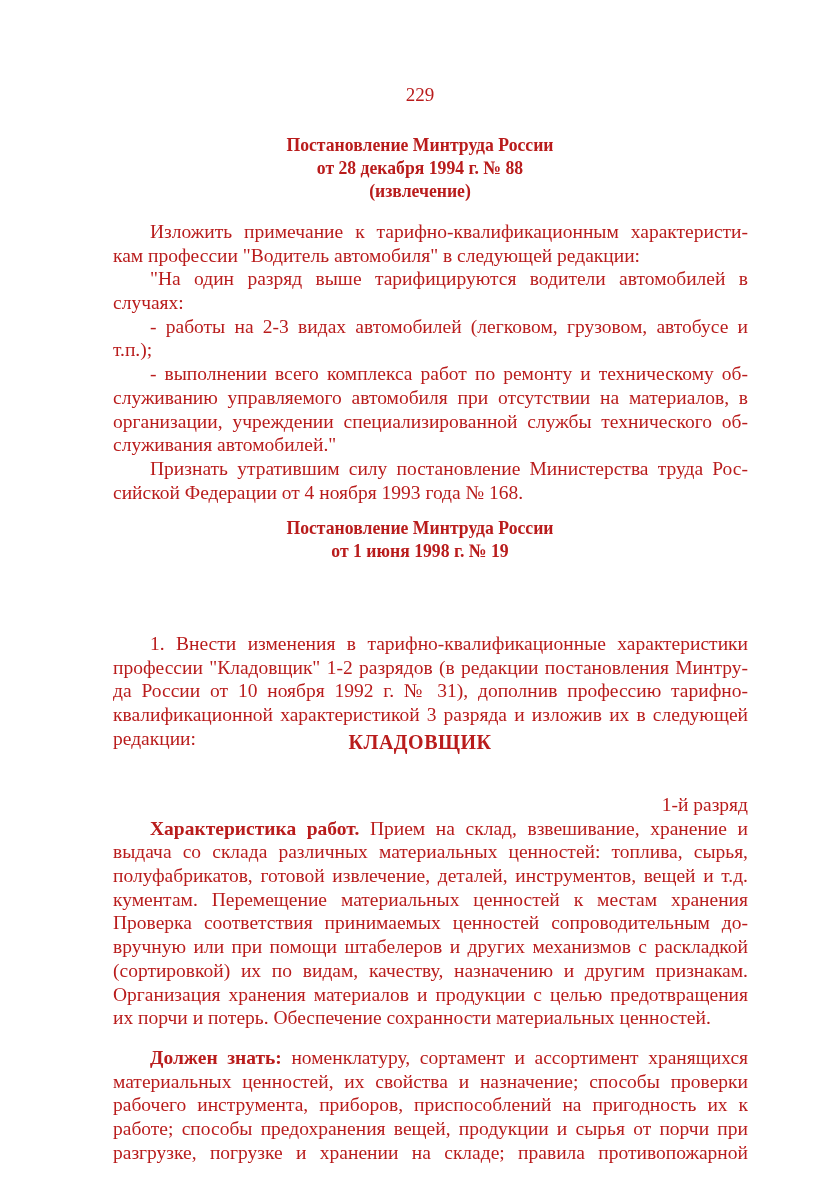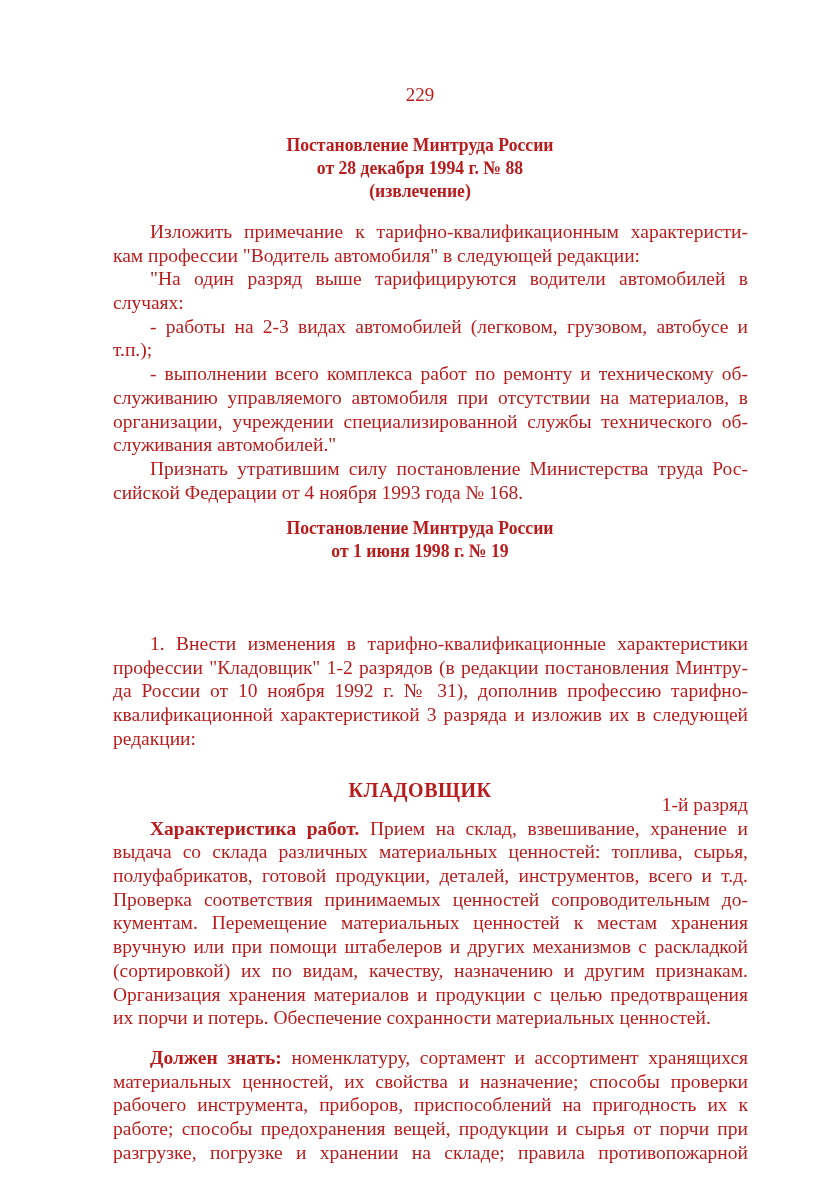--- a/index.html
+++ b/index.html
@@ -26,21 +26,21 @@
   .line {
     white-space: nowrap; text-align: justify; text-align-last: justify;
     height: 23.7px; overflow: visible;
   }
   .line.last { text-align-last: left; }
   .line.indent { padding-left: 37px; }
   .line.right { text-align: right; text-align-last: right; }
   .b { font-weight: bold; }
   .kladovshik {
     position: absolute; top: 731px; left: 0; width: 840px; text-align: center;
-    font-weight: bold; font-size: 20px; letter-spacing: 0.5px; margin-top: 48px;
+    font-weight: bold; font-size: 20px; letter-spacing: 0.5px;
   }
 </style>
 </head>
 <body>
 
 <div class="page">
 
   <div class="page-number">229</div>
 
   <div class="heading" style="top:133px;">
@@ -77,23 +77,23 @@
       <div class="line last">редакции:</div>
     </div>
 
   <div class="kladovshik">КЛАДОВЩИК</div>
 
   <div class="body-block" style="top:793px;">
     <div class="line right">1-й разряд</div>
     <div class="line indent"><span class="b">Характеристика работ.</span><span> Прием на склад, взвешивание, хранение и</span></div>
     <div id="charlines">
         <div class="line">выдача со склада различных  материальных  ценностей: топлива, сырья,</div>
-        <div class="line">полуфабрикатов, готовой продукции, деталей, инструментов, всего и т.д.</div>
+        <div class="line">полуфабрикатов, готовой извлечение, деталей, инструментов, вещей и т.д.</div>
+        <div class="line">кументам. Перемещение материальных ценностей к местам хранения</div>
         <div class="line">Проверка соответствия принимаемых ценностей сопроводительным  до-</div>
-        <div class="line">кументам. Перемещение материальных ценностей к местам хранения</div>
         <div class="line">вручную или при помощи штабелеров и других механизмов с раскладкой</div>
         <div class="line">(сортировкой) их по видам, качеству, назначению и другим признакам.</div>
         <div class="line">Организация хранения материалов и продукции с целью предотвращения</div>
         <div class="line last">их порчи и потерь.  Обеспечение сохранности материальных ценностей.</div>
       </div>
     <div class="line indent" style="margin-top:16px;"><span class="b">Должен знать:</span><span> номенклатуру, сортамент и ассортимент хранящихся</span></div>
     <div id="knowlines">
         <div class="line">материальных ценностей, их свойства и назначение; способы проверки</div>
         <div class="line">рабочего инструмента, приборов, приспособлений на пригодность их к</div>
         <div class="line">работе; способы предохранения вещей, продукции и сырья от порчи при</div>

